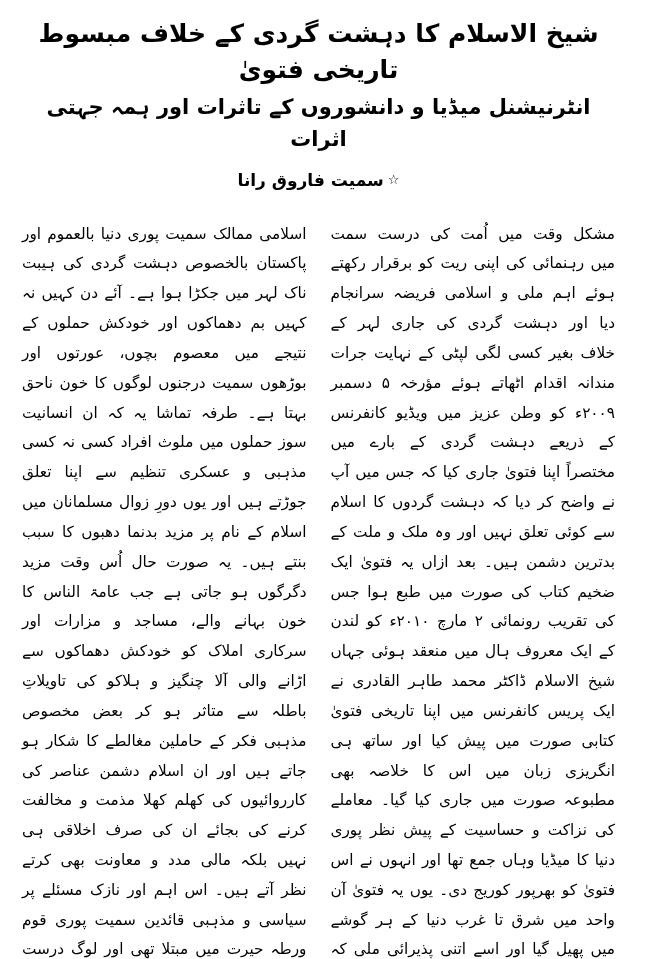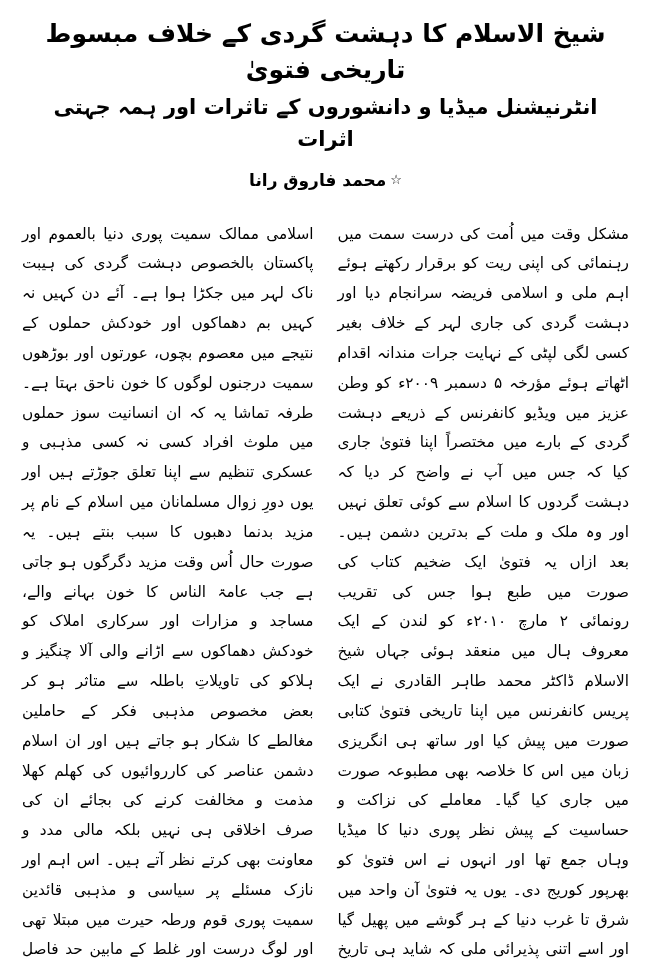--- a/index.html
+++ b/index.html
@@ -12,21 +12,21 @@
     height: 959px;
     font-family: "DejaVu Sans", "Liberation Sans", sans-serif;
     color: #000000;
     overflow: hidden;
     position: relative;
   }
   .page {
     width: 651px;
     height: 959px;
     box-sizing: border-box;
-    padding: 16px 22px 10px 22px;
+    padding: 16px 36px 10px 22px;
     display: flex;
     flex-direction: column;
     position: relative;
   }
   .headline {
     text-align: center;
     direction: rtl;
   }
   .headline .line1 {
     font-size: 25px;
@@ -101,21 +101,21 @@
 <body>
 
 <div class="page">
 
   <div class="headline">
     <div class="line1">شیخ الاسلام کا دہشت گردی کے خلاف مبسوط تاریخی فتویٰ</div>
     <div class="line2">انٹرنیشنل میڈیا و دانشوروں کے تاثرات اور ہمہ جہتی اثرات</div>
   </div>
 
   <div class="byline">
-    <span class="star">☆</span><span>محمد فاروق رانا</span>
+    <span class="star">☆</span><span>سمیت فاروق رانا</span>
   </div>
 
   <div class="rule"></div>
 
   <div class="columns">
     <div class="col">
       <p>مشکل وقت میں اُمت کی درست سمت میں رہنمائی کی اپنی ریت کو برقرار رکھتے ہوئے اہم ملی و اسلامی فریضہ سرانجام دیا اور دہشت گردی کی جاری لہر کے خلاف بغیر کسی لگی لپٹی کے نہایت جرات مندانہ اقدام اٹھاتے ہوئے مؤرخہ ۵ دسمبر ۲۰۰۹ء کو وطن عزیز میں ویڈیو کانفرنس کے ذریعے دہشت گردی کے بارے میں مختصراً اپنا فتویٰ جاری کیا کہ جس میں آپ نے واضح کر دیا کہ دہشت گردوں کا اسلام سے کوئی تعلق نہیں اور وہ ملک و ملت کے بدترین دشمن ہیں۔
 
 بعد ازاں یہ فتویٰ ایک ضخیم کتاب کی صورت میں طبع ہوا جس کی تقریب رونمائی ۲ مارچ ۲۰۱۰ء کو لندن کے ایک معروف ہال میں منعقد ہوئی جہاں شیخ الاسلام ڈاکٹر محمد طاہر القادری نے ایک پریس کانفرنس میں اپنا تاریخی فتویٰ کتابی صورت میں پیش کیا اور ساتھ ہی انگریزی زبان میں اس کا خلاصہ بھی مطبوعہ صورت میں جاری کیا گیا۔ معاملے کی نزاکت و حساسیت کے پیش نظر پوری دنیا کا میڈیا وہاں جمع تھا اور انہوں نے اس فتویٰ کو بھرپور کوریج دی۔ یوں یہ فتویٰ آن واحد میں شرق تا غرب دنیا کے ہر گوشے میں پھیل گیا اور اسے اتنی پذیرائی ملی کہ شاید ہی تاریخ میں کسی اور فتویٰ کو نصیب ہوئی ہو۔ یہ فتویٰ بھولی بھٹکی انسانیت کے لیے راہ حق کی طرف نشان دہی تھی، اسی لیے ہر طبقہ خاص و عام نے</p>
     </div>

